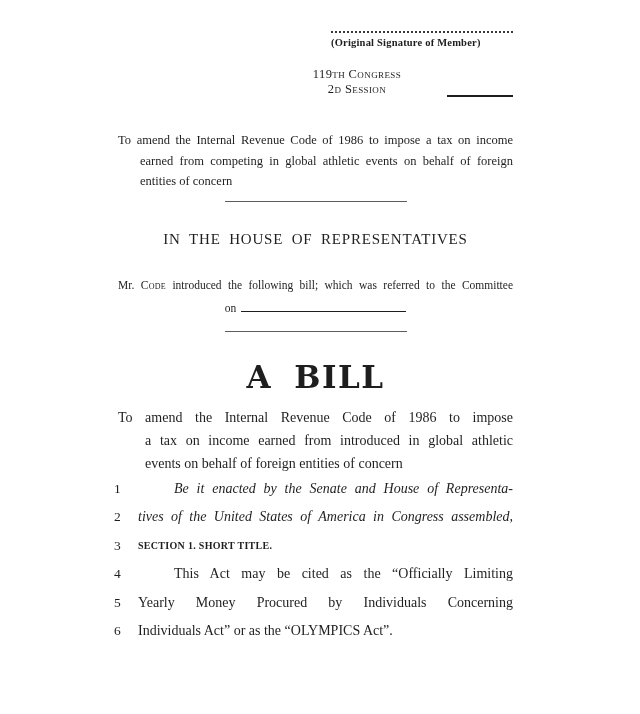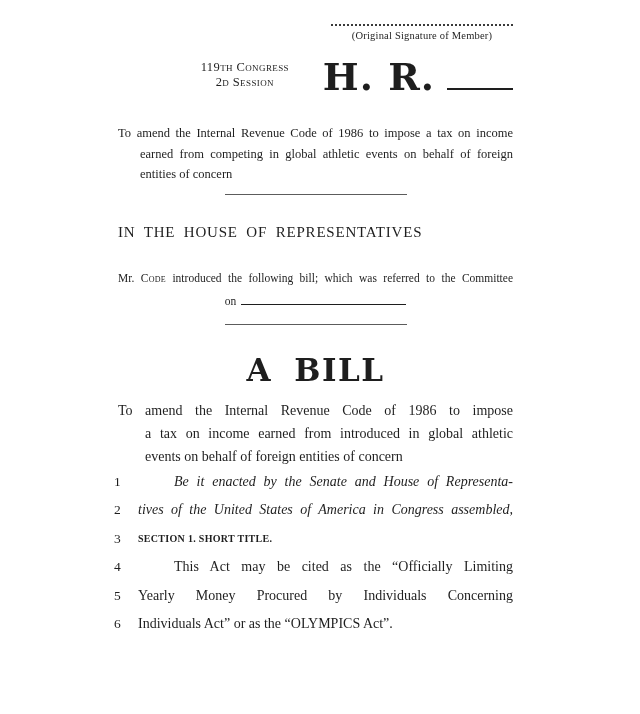--- a/index.html
+++ b/index.html
@@ -13,22 +13,23 @@
     color: #1e1e1e;
     font-family: "Liberation Serif", "DejaVu Serif", serif;
     padding: 0 127px 0 118px;
     overflow: hidden;
   }
 
   
   .signature {
     width: 182px;
     margin-left: auto;
-    margin-top: 24px;
-    text-align: center;
+    margin-top: 31px;
+    text-align: left;
+    font-weight: bold;
   }
   .sig-dotted {
     border-bottom: 2px dotted #3a3a3a;
     height: 2px;
     width: 100%;
   }
   .sig-caption {
     margin-top: 4px;
     font-size: 10.5px;
     letter-spacing: 0.2px;
@@ -84,20 +85,21 @@
     width: 182px;
     margin: 9px auto 0;
     border: none;
     border-top: 1.5px solid #5c5c5c;
   }
   .center-rule.second { margin-top: 15px; }
 
   
   .house-heading {
     margin-top: 29px;
+    text-align: center;
     font-size: 15px;
     letter-spacing: 0.8px;
     word-spacing: 4px;
     white-space: nowrap;
   }
 
   
   .intro { margin-top: 29px; font-size: 11.5px; }
   .intro-line1 {
     text-align: justify;
@@ -166,21 +168,21 @@
   <div class="signature">
     <div class="sig-dotted"></div>
     <div class="sig-caption">(Original Signature of Member)</div>
   </div>
 
   <div class="header-row">
     <div class="congress-block">
       <div>119th Congress</div>
       <div>2d Session</div>
     </div>
-    <div class="hr-block"><span>H. R.</span><span class="hr-blank"></span></div>
+    <div class="hr-block"><span class="hr-blank"></span></div>
   </div>
 
   <div class="long-title">
     <div class="ln">To amend the Internal Revenue Code of 1986 to impose a tax on income</div>
     <div class="ln cont">earned from competing in global athletic events on behalf of foreign</div>
     <div class="ln cont last">entities of concern</div>
   </div>
 
   <hr class="center-rule">
 

